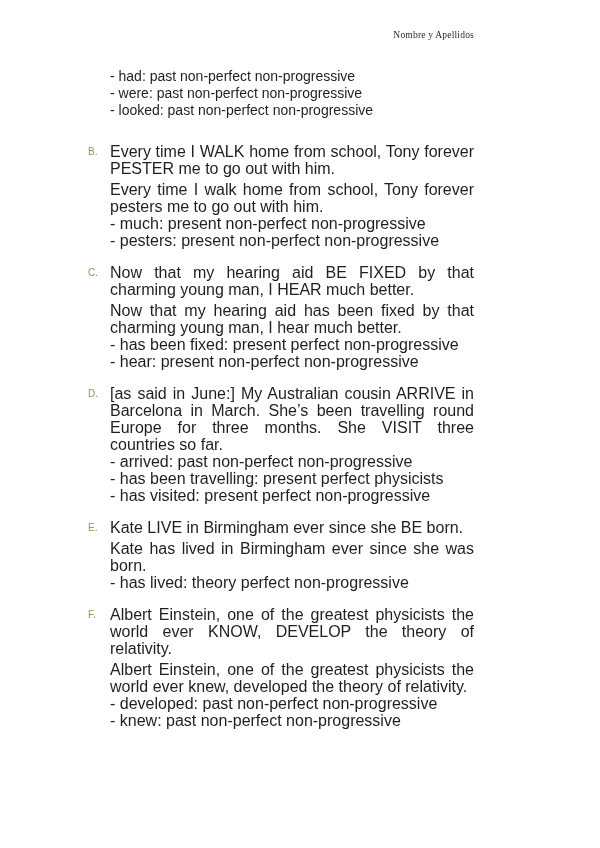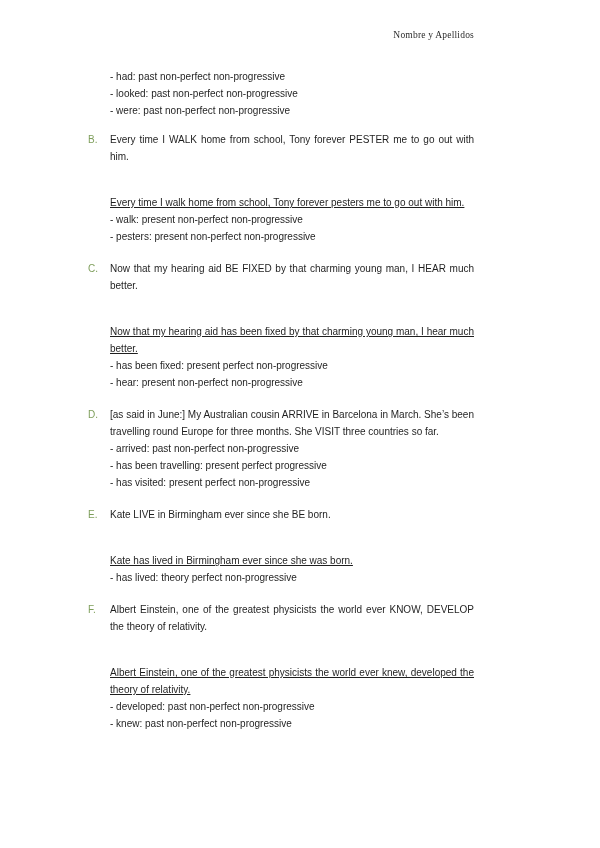--- a/index.html
+++ b/index.html
@@ -23,95 +23,94 @@
     letter-spacing: 0.2px;
   }
   .content {
     position: absolute;
     top: 68px;
     left: 88px;
     right: 70px;
   }
   .carryover {
     margin-left: 22px;
-    margin-bottom: 12px;
-    font-size: 10px;
+    margin-bottom: 24px;
+    font-size: 14px;
     line-height: 17px;
   }
   .section {
     display: flex;
     margin-bottom: 15px;
   }
   .letter {
     flex: 0 0 22px;
     width: 22px;
     font-size: 10px;
     line-height: 17px;
     color: #7E9E5B;
   }
   .body {
     flex: 1;
-    font-size: 10px;
+    font-size: 16px;
     line-height: 17px;
   }
   .exercise {
     margin: 0;
     text-align: justify;
   }
   .corrected {
-    margin: 29px 0 0 0;
+    margin: 4px 0 0 0;
     text-align: justify;
-    text-decoration: underline;
   }
   .analysis-line {
     margin: 0;
     line-height: 17px;
   }
 </style>
 </head>
 <body>
 
 <div class="page">
 
   <div class="page-header">Nombre y Apellidos</div>
 
   <div class="content">
 
     <div class="carryover">
       <p class="analysis-line">- had: past non-perfect non-progressive</p>
+      <p class="analysis-line">- were: past non-perfect non-progressive</p>
       <p class="analysis-line">- looked: past non-perfect non-progressive</p>
-      <p class="analysis-line">- were: past non-perfect non-progressive</p>
     </div>
 
     <div class="section">
       <span class="letter">B.</span>
       <div class="body">
         <p class="exercise">Every time I WALK home from school, Tony forever PESTER me to go out with him.</p>
         <p class="corrected">Every time I walk home from school, Tony forever pesters me to go out with him.</p>
-        <p class="analysis-line">- walk: present non-perfect non-progressive</p>
+        <p class="analysis-line">- much: present non-perfect non-progressive</p>
         <p class="analysis-line">- pesters: present non-perfect non-progressive</p>
       </div>
     </div>
 
     <div class="section">
       <span class="letter">C.</span>
       <div class="body">
         <p class="exercise">Now that my hearing aid BE FIXED by that charming young man, I HEAR much better.</p>
         <p class="corrected">Now that my hearing aid has been fixed by that charming young man, I hear much better.</p>
         <p class="analysis-line">- has been fixed: present perfect non-progressive</p>
         <p class="analysis-line">- hear: present non-perfect non-progressive</p>
       </div>
     </div>
 
     <div class="section">
       <span class="letter">D.</span>
       <div class="body">
         <p class="exercise">[as said in June:] My Australian cousin ARRIVE in Barcelona in March. She’s been travelling round Europe for three months. She VISIT three countries so far.</p>
         <p class="analysis-line">- arrived: past non-perfect non-progressive</p>
-        <p class="analysis-line">- has been travelling: present perfect progressive</p>
+        <p class="analysis-line">- has been travelling: present perfect physicists</p>
         <p class="analysis-line">- has visited: present perfect non-progressive</p>
       </div>
     </div>
 
     <div class="section">
       <span class="letter">E.</span>
       <div class="body">
         <p class="exercise">Kate LIVE in Birmingham ever since she BE born.</p>
         <p class="corrected">Kate has lived in Birmingham ever since she was born.</p>
         <p class="analysis-line">- has lived: theory perfect non-progressive</p>

